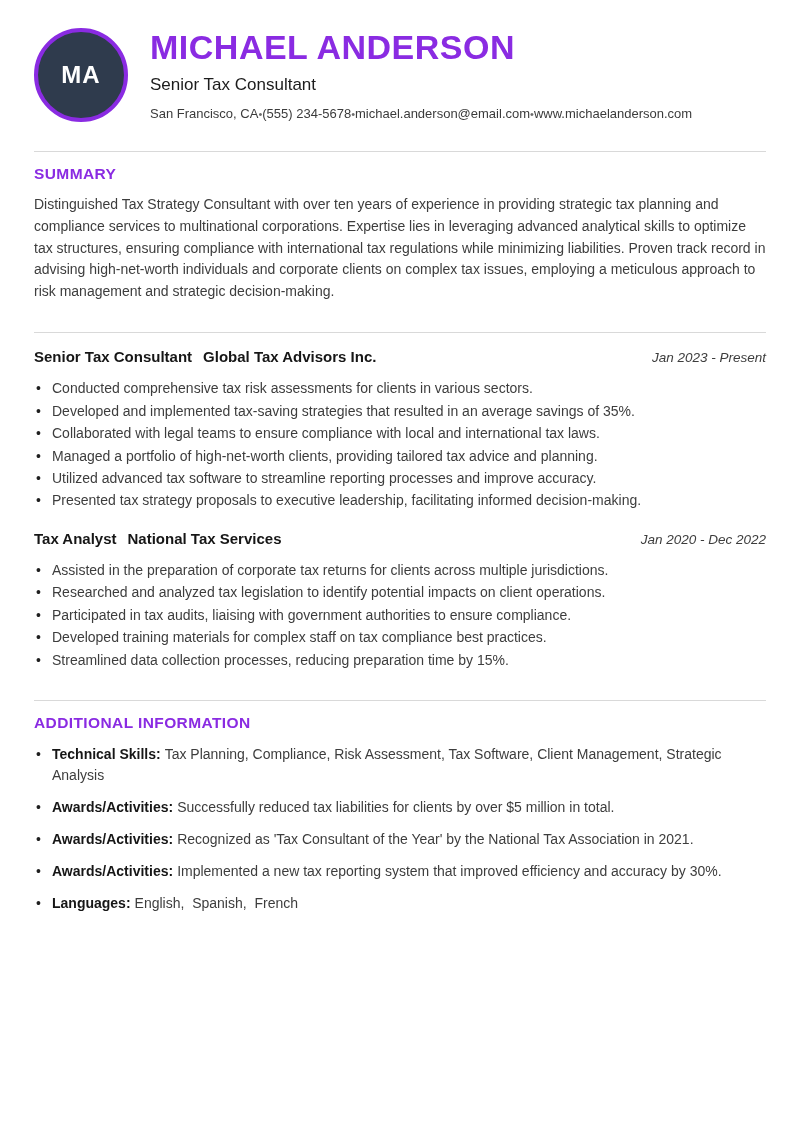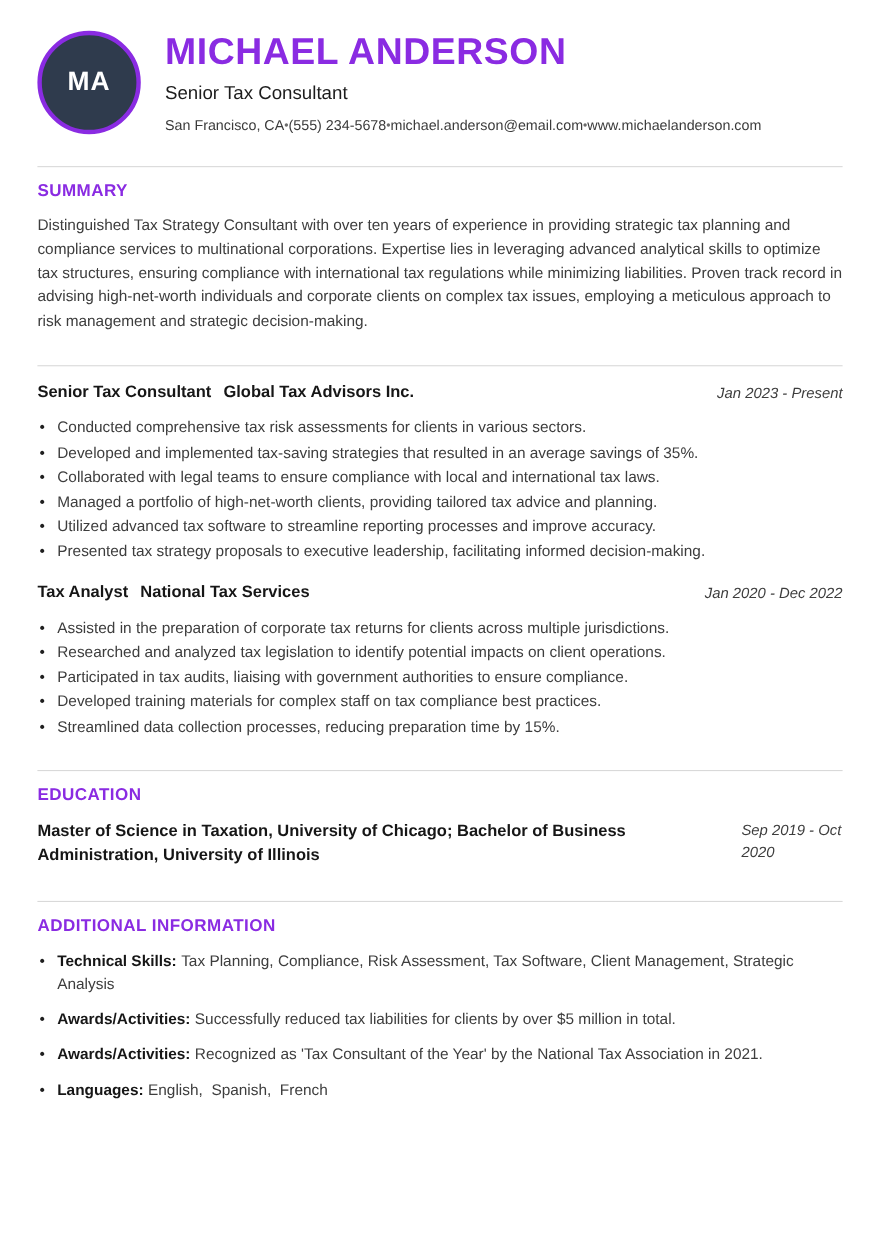--- a/index.html
+++ b/index.html
@@ -188,41 +188,36 @@
       <ul class="bullets">
         <li>Assisted in the preparation of corporate tax returns for clients across multiple jurisdictions.</li>
         <li>Researched and analyzed tax legislation to identify potential impacts on client operations.</li>
         <li>Participated in tax audits, liaising with government authorities to ensure compliance.</li>
         <li>Developed training materials for complex staff on tax compliance best practices.</li>
         <li>Streamlined data collection processes, reducing preparation time by 15%.</li>
       </ul>
     </div>
   </section>
 
-  <section class="section">
-    <hr class="divider">
-    <h2 class="section-heading">EDUCATION</h2>
-    <div class="edu-row">
-      <div class="edu-degree">Master of Science in Taxation, University of Chicago; Bachelor of Business Administration, University of Illinois</div>
-      <div class="dates edu-dates">Sep 2019 - Oct 2020</div>
-    </div>
-  </section>
 
   <section class="section">
     <hr class="divider">
     <h2 class="section-heading">ADDITIONAL INFORMATION</h2>
     <ul class="info-list">
       <li>
         <span class="info-label">Technical Skills:</span><span class="info-text">Tax Planning, Compliance, Risk Assessment, Tax Software, Client Management, Strategic Analysis</span>
       </li>
       <li>
         <span class="info-label">Awards/Activities:</span><span class="info-text">Successfully reduced tax liabilities for clients by over $5 million in total.</span>
       </li>
       <li>
         <span class="info-label">Awards/Activities:</span><span class="info-text">Recognized as 'Tax Consultant of the Year' by the National Tax Association in 2021.</span>
       </li>
       <li>
+        <span class="info-label">Awards/Activities:</span><span class="info-text">Implemented a new tax reporting system that improved efficiency and accuracy by 30%.</span>
+      </li>
+      <li>
         <span class="info-label">Languages:</span><span class="info-text">English,  Spanish,  French</span>
       </li>
     </ul>
   </section>
 
 </div>
 
 </body></html>

